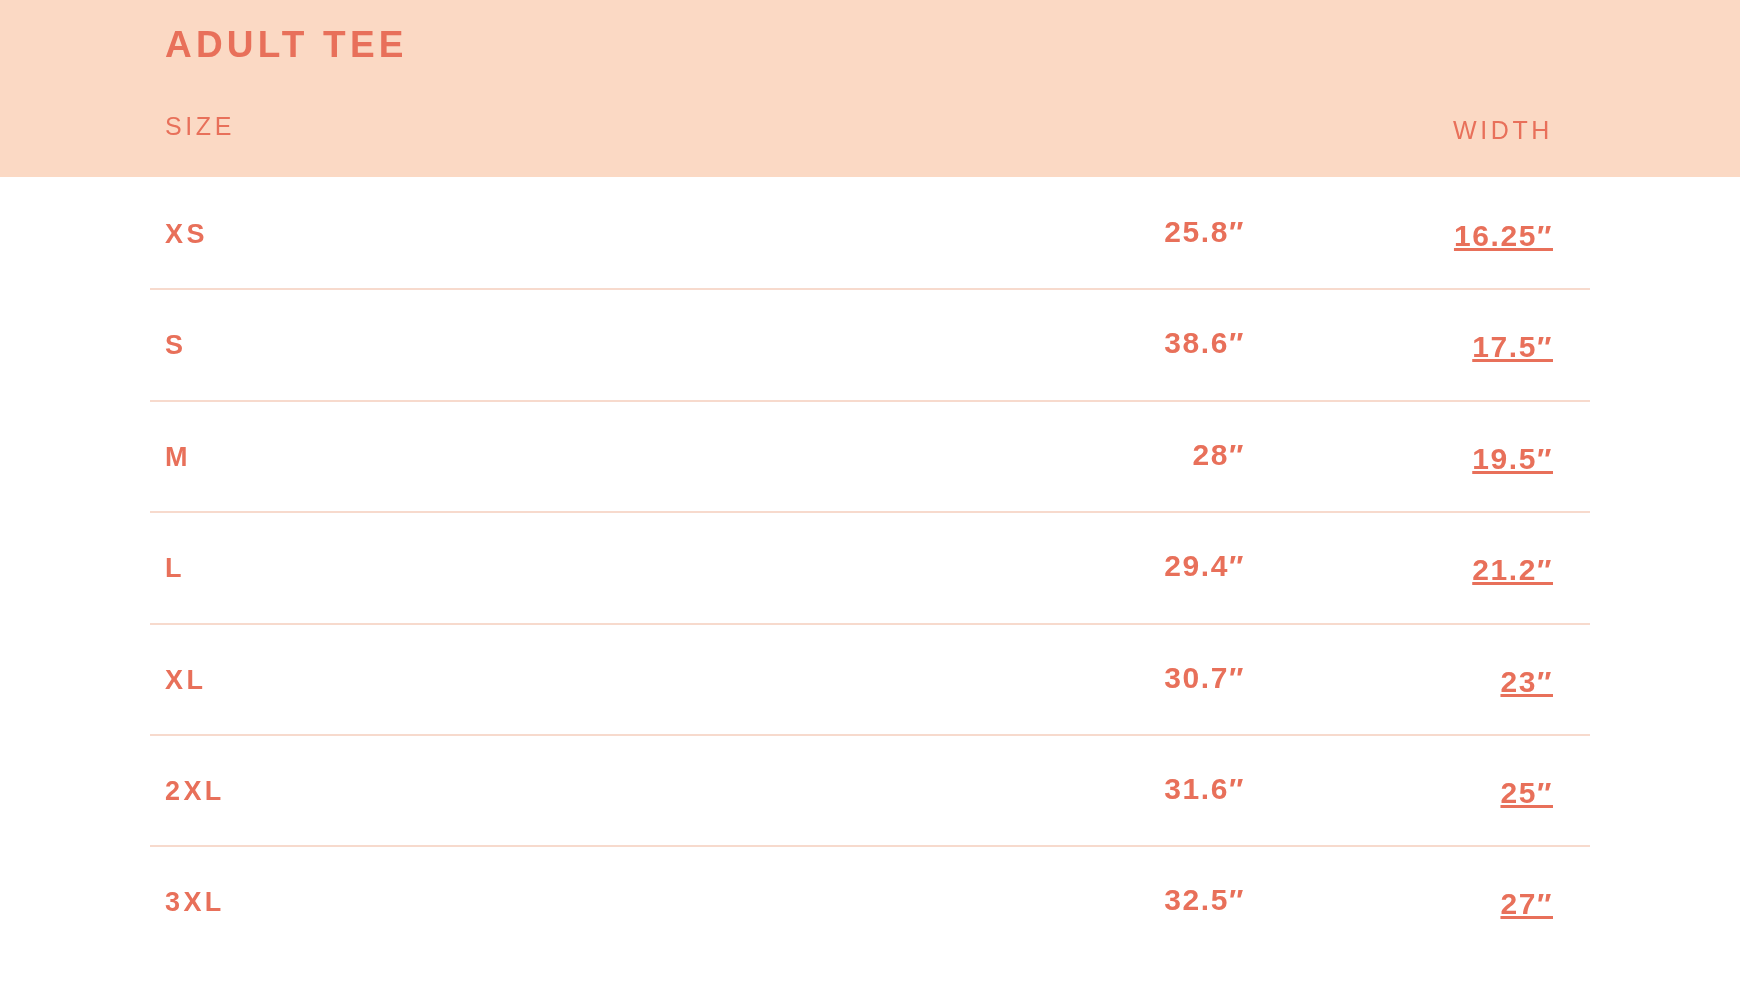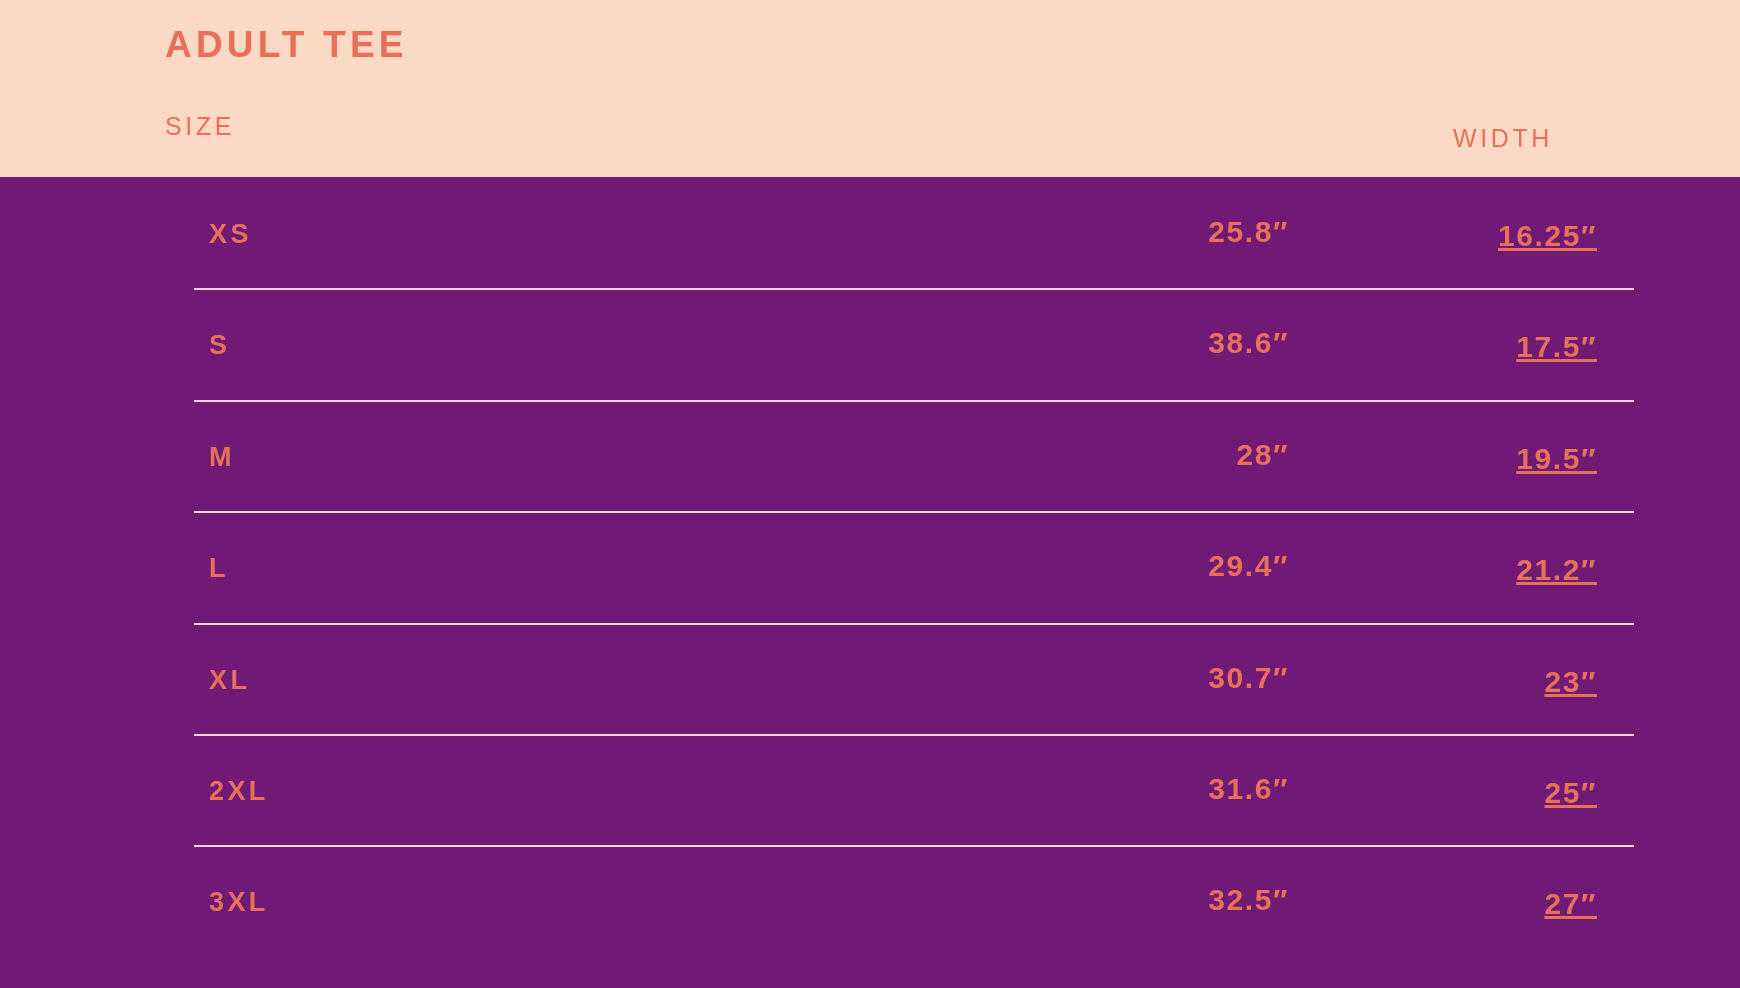--- a/index.html
+++ b/index.html
@@ -11,21 +11,21 @@
     height: 988px;
     background: #FBF2E3;
     font-family: "Liberation Sans", sans-serif;
     overflow: hidden;
   }
 
   #size-chart {
     position: relative;
     width: 1740px;
     height: 988px;
-    background: #701a75;
+    background: #ffffff;
   }
 
   
   .chart-header {
     position: absolute;
     left: 0;
     top: 0;
     width: 1740px;
     height: 177px;
     background: #FBD9C4;
@@ -56,29 +56,28 @@
     position: absolute;
     font-size: 25px;
     font-weight: normal;
     letter-spacing: 3.6px;
     color: #E8705A;
     line-height: 1;
     white-space: nowrap;
   }
   .header-cell.size-col   { left: 165px; top: 0; }
   .header-cell.length-col { left: 0; top: 0; width: 1233px; text-align: right; }
-  .header-cell.width-col  { left: 0; top: 12px; width: 1553px; text-align: right; }
+  .header-cell.width-col  { left: 0; top: 4px; width: 1553px; text-align: right; }
 
   
   .chart-body {
     position: absolute;
     left: 0;
     top: 177px;
     width: 1400px;
-    margin-left: 44px;
   }
 
   .chart-row {
     position: relative;
     height: 111.4px;
     width: 1740px;
   }
 
   .row-divider {
     position: absolute;

